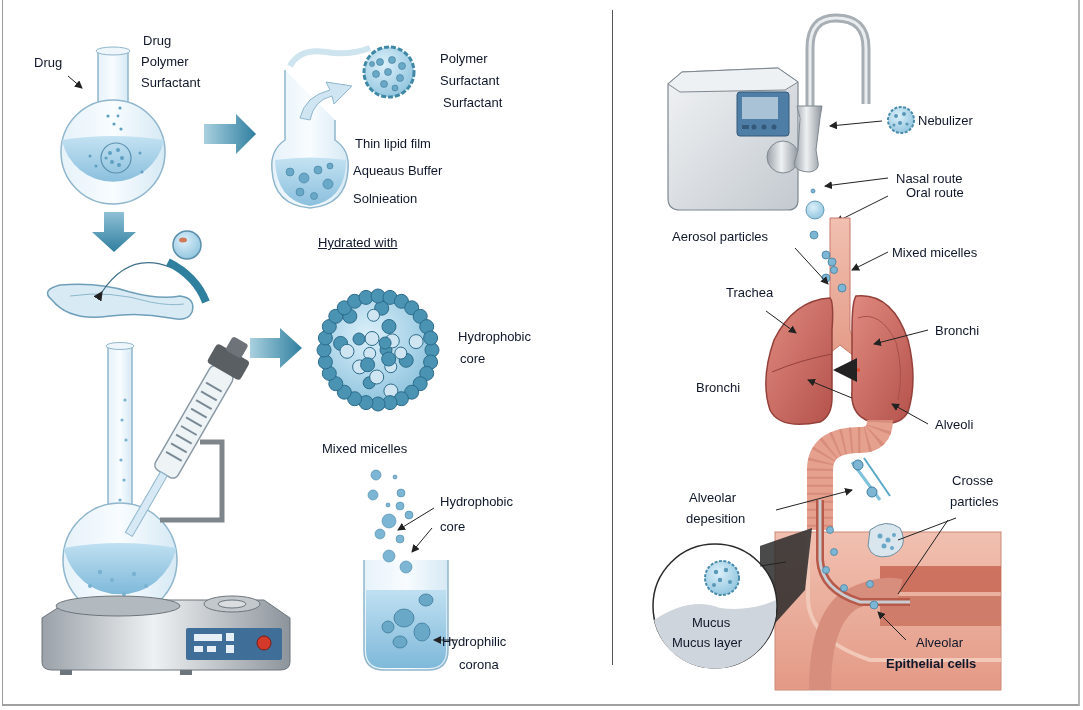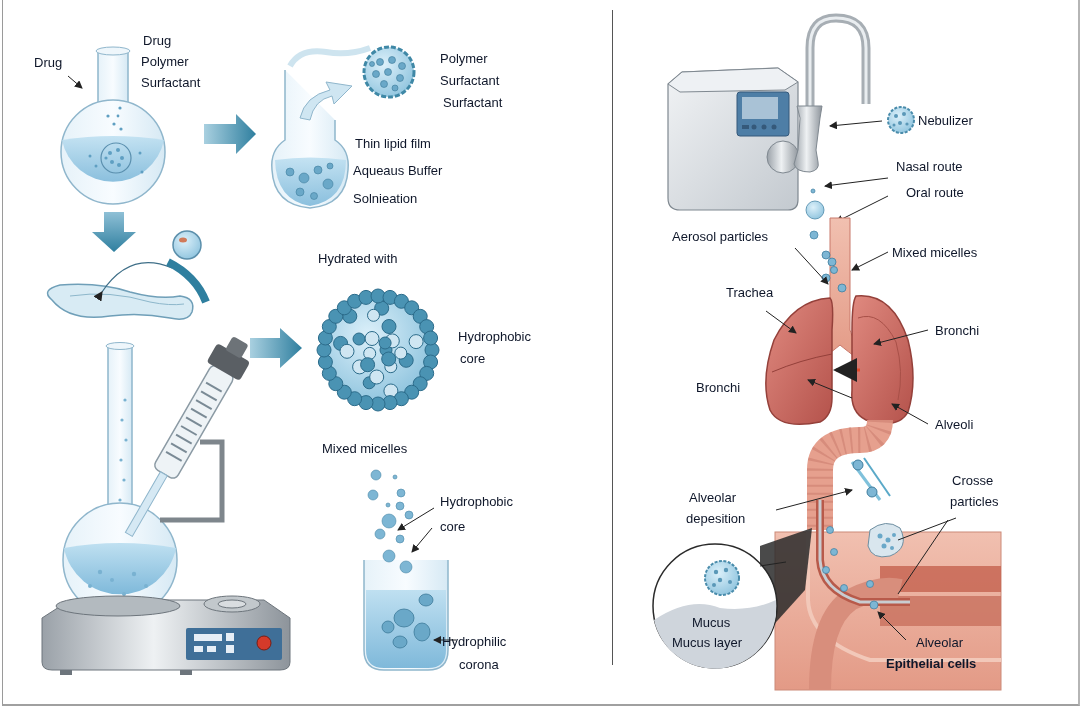--- a/index.html
+++ b/index.html
@@ -394,33 +394,33 @@
 <div class="lbl" style="left:143px;top:30px;">Drug</div>
 <div class="lbl" style="left:141px;top:51px;">Polymer</div>
 <div class="lbl" style="left:141px;top:72px;">Surfactant</div>
 
 <div class="lbl" style="left:440px;top:48px;">Polymer</div>
 <div class="lbl" style="left:440px;top:70px;">Surfactant</div>
 <div class="lbl" style="left:443px;top:92px;">Surfactant</div>
 <div class="lbl" style="left:355px;top:133px;">Thin lipid film</div>
 <div class="lbl" style="left:353px;top:160px;">Aqueaus Buffer</div>
 <div class="lbl" style="left:353px;top:188px;">Solnieation</div>
-<div class="lbl" style="left:318px;top:248px;">Hydrated with</div>
+<div class="lbl" style="left:318px;top:232px;text-decoration:underline;">Hydrated with</div>
 
 <div class="lbl" style="left:458px;top:326px;">Hydrophobic</div>
 <div class="lbl" style="left:460px;top:348px;">core</div>
 <div class="lbl" style="left:322px;top:438px;">Mixed micelles</div>
 
 <div class="lbl" style="left:440px;top:491px;">Hydrophobic</div>
 <div class="lbl" style="left:440px;top:516px;">core</div>
 <div class="lbl" style="left:442px;top:631px;">Hydrophilic</div>
 <div class="lbl" style="left:459px;top:654px;">corona</div>
 
 <div class="lbl" style="left:918px;top:110px;">Nebulizer</div>
-<div class="lbl" style="left:896px;top:156px;">Nasal route</div>
+<div class="lbl" style="left:896px;top:168px;">Nasal route</div>
 <div class="lbl" style="left:906px;top:182px;">Oral route</div>
 <div class="lbl" style="left:672px;top:226px;">Aerosol particles</div>
 <div class="lbl" style="left:892px;top:242px;">Mixed micelles</div>
 <div class="lbl" style="left:698px;top:282px;margin-left:28px;">Trachea</div>
 <div class="lbl" style="left:935px;top:320px;">Bronchi</div>
 <div class="lbl" style="left:696px;top:377px;">Bronchi</div>
 <div class="lbl" style="left:935px;top:414px;">Alveoli</div>
 
 <div class="lbl" style="left:689px;top:487px;">Alveolar</div>
 <div class="lbl" style="left:686px;top:508px;">depesition</div>

